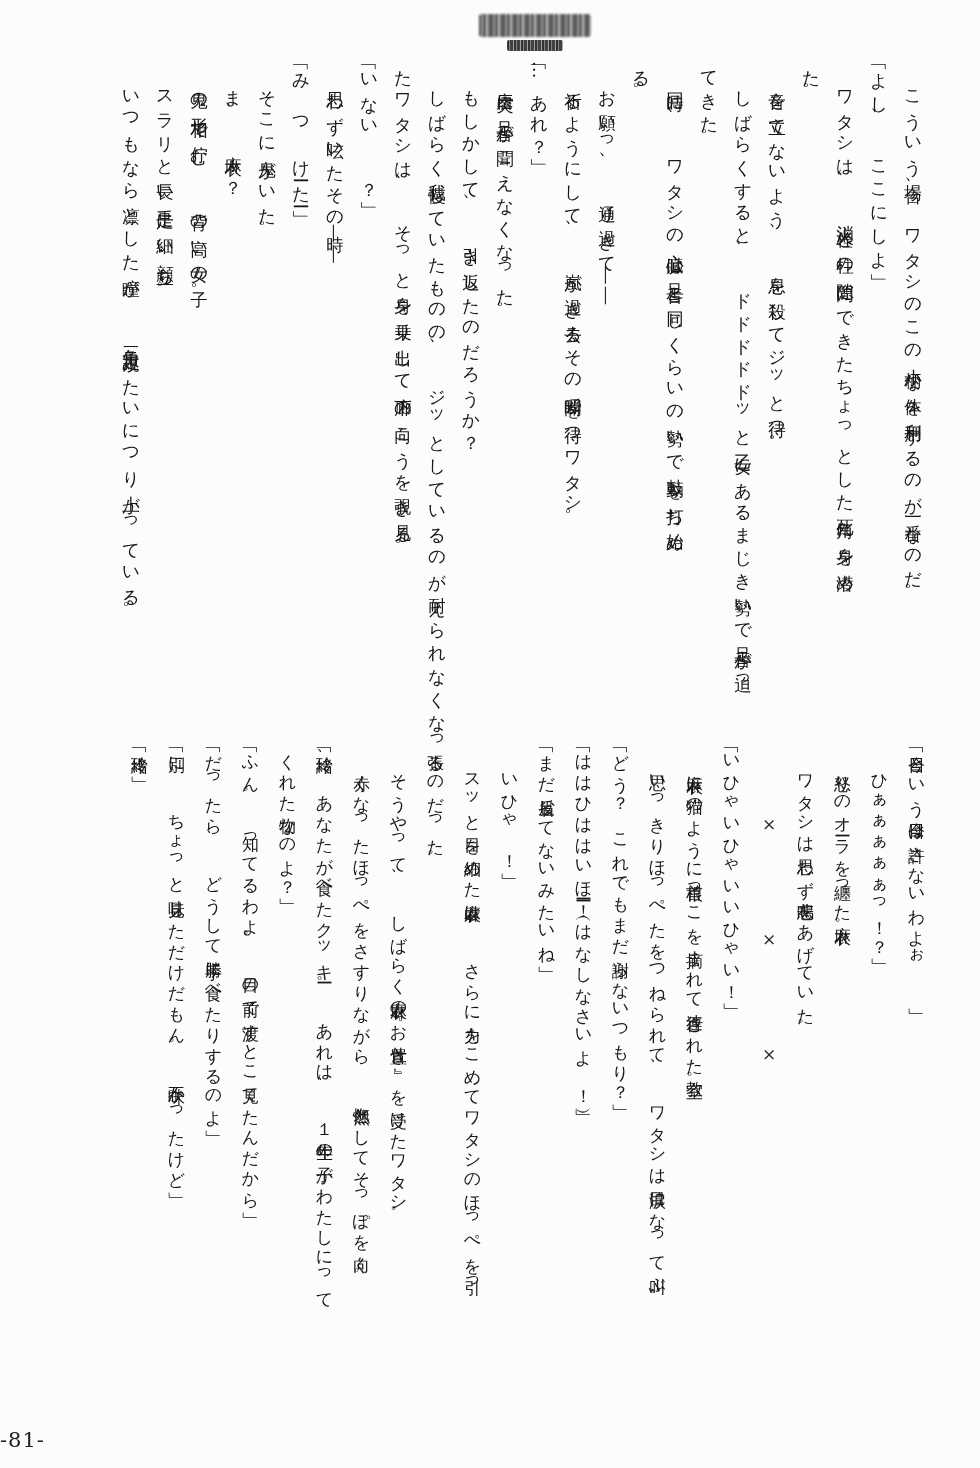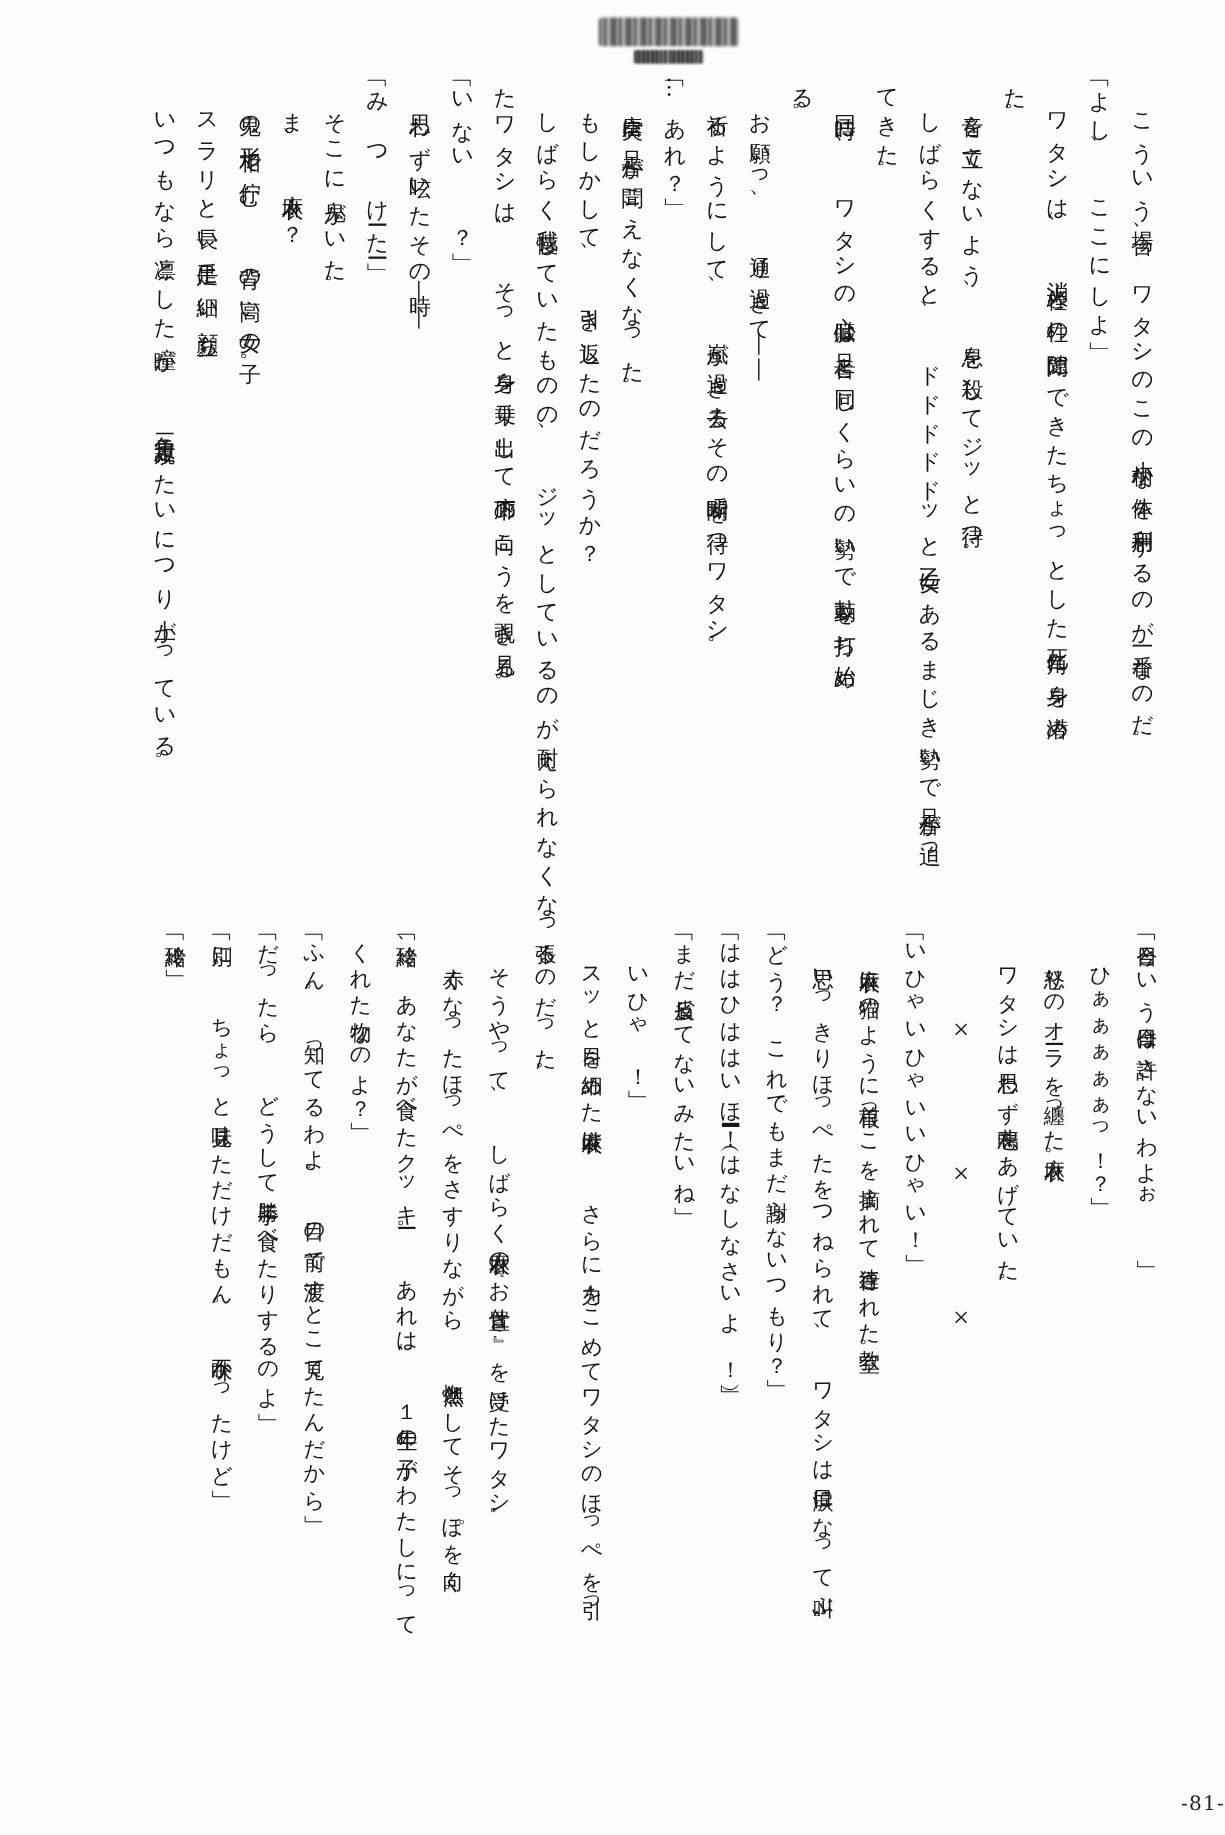--- a/index.html
+++ b/index.html
@@ -34,21 +34,21 @@
   .block-top{top:58px;right:50px;height:662px;font-size:17.5px;letter-spacing:3px;}
   .block-top .line{line-height:34px;}
   .block-bottom{top:742px;right:45px;height:692px;font-size:17px;letter-spacing:1.5px;}
   .block-bottom .line{line-height:37px;}
   .indent{text-indent:1.15em;}
   .flush{text-indent:0;}
   .xsep{text-indent:72px;letter-spacing:11px;color:#2a2a2a;}
   
   .pagenum{
     position:absolute;bottom:16px;left:0;width:100%;
-    text-align:right;font-size:16px;letter-spacing:1px;color:#222;
+    text-align:left;font-size:21px;letter-spacing:1px;color:#222;
   }
 </style>
 </head>
 <body>
 
 <div class="page">
 
   <div class="logo">
     <div class="l1"></div>
     <div class="l2"></div>

